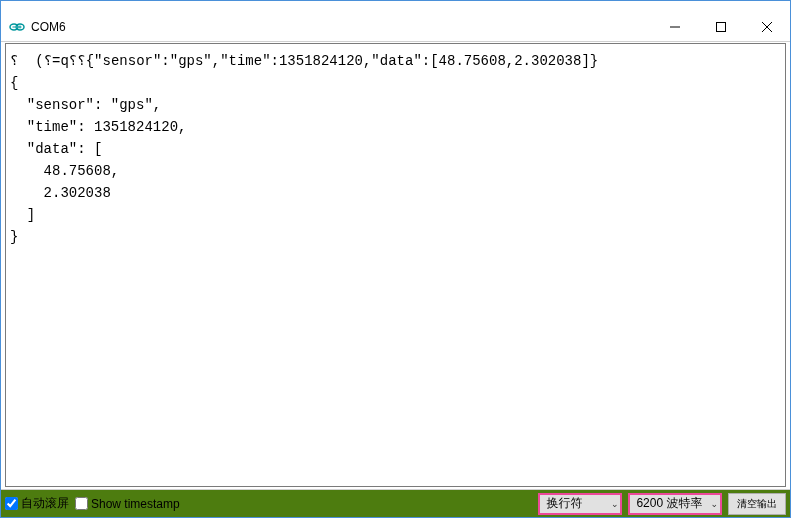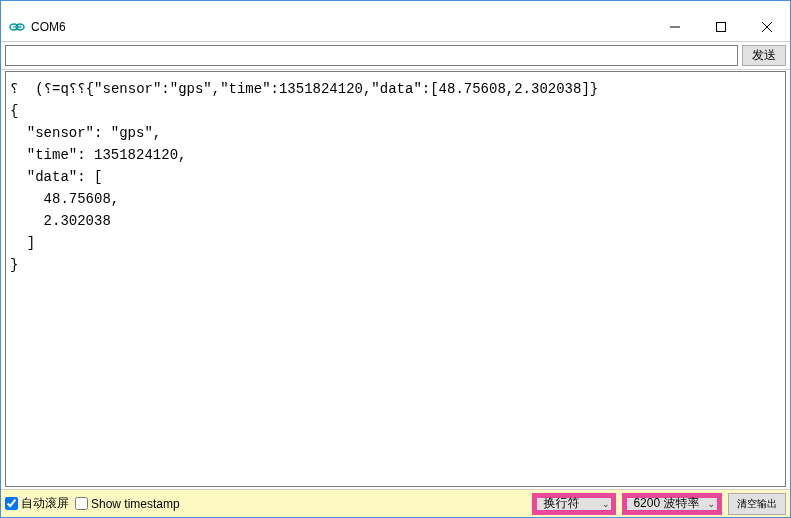--- a/index.html
+++ b/index.html
@@ -7,25 +7,25 @@
   .window { width: 791px; height: 518px; border: 1px solid #4a90d9; display: flex; flex-direction: column; background: #fff; }
   .titlebar { height: 30px; background: #fff; display: flex; align-items: center; border-bottom: 1px solid #d0d0d0; margin-top: 11px; }
   .app-icon { width: 16px; height: 16px; margin: 0 6px 0 8px; display: flex; align-items: center; justify-content: center; }
   .title-text { flex: 1; font-size: 12px; color: #000; }
   .win-controls { display: flex; height: 100%; }
   .win-btn { width: 46px; height: 100%; display: flex; align-items: center; justify-content: center; font-family: "Segoe MDL2 Assets", sans-serif; font-size: 10px; color: #000; cursor: pointer; }
   .input-row { height: 28px; display: flex; align-items: stretch; padding: 3px 4px; border-bottom: 1px solid #d0d0d0; gap: 4px; }
   .text-input { flex: 1; border: 1px solid #7a7a7a; padding: 2px 4px; font-size: 12px; outline: none; }
   .send-btn { width: 44px; border: 1px solid #adadad; background: #e1e1e1; font-size: 12px; cursor: pointer; }
   .console { flex: 1; border: 1px solid #7a7a7a; margin: 1px 4px 2px 4px; padding: 6px 4px; font-family: "NSimSun", "SimSun", "Courier New", monospace; font-size: 14px; line-height: 22px; white-space: pre; overflow: auto; color: #000; background: #fff; }
-  .bottom-bar { height: 28px; display: flex; align-items: center; padding: 2px 4px; gap: 6px; background: #fef9c3; border-top: 1px solid #d0d0d0; }
+  .bottom-bar { height: 28px; display: flex; align-items: center; padding: 2px 4px; gap: 6px; background: #4d7c0f; border-top: 1px solid #d0d0d0; }
   .checkbox-wrap { display: flex; align-items: center; gap: 3px; font-size: 12px; cursor: pointer; }
   .checkbox-wrap input { width: 13px; height: 13px; cursor: pointer; }
   .spacer { flex: 1; }
-  .combo { height: 22px; border: 5px solid #ec4899; background: #e1e1e1; display: flex; align-items: center; padding: 0 2px 0 6px; font-size: 12px; cursor: pointer; min-width: 84px; }
+  .combo { height: 22px; border: 2px solid #ec4899; background: #e1e1e1; display: flex; align-items: center; padding: 0 2px 0 6px; font-size: 12px; cursor: pointer; min-width: 84px; }
   .combo-label { flex: 1; white-space: nowrap; }
   .combo-arrow { margin-left: 8px; font-size: 9px; color: #333; }
   .clear-btn { height: 22px; border: 1px solid #adadad; background: #e1e1e1; padding: 0 8px; font-size: 10px; cursor: pointer; }
   .watermark { position: absolute; right: 54px; bottom: 6px; font-size: 11px; color: #bbb; font-family: sans-serif; pointer-events: none; letter-spacing: 0.5px; }
   .win-wrap { position: relative; }
 </style>
 </head>
 <body>
 
 <div class="win-wrap">
@@ -57,24 +57,20 @@
       </div>
       <div class="win-btn close">
         <svg width="10" height="10">
               <line x1="0" y1="0" x2="10" y2="10" stroke="#000" stroke-width="1"></line>
               <line x1="10" y1="0" x2="0" y2="10" stroke="#000" stroke-width="1"></line>
             </svg>
       </div>
     </div>
   </div>
 
-  <div class="input-row">
-    <input class="text-input" type="text" value="" style="">
-    <button class="send-btn">发送</button>
-  </div>
 
   <div class="console">⸮  (⸮=q⸮⸮{"sensor":"gps","time":1351824120,"data":[48.75608,2.302038]}
 {
   "sensor": "gps",
   "time": 1351824120,
   "data": [
     48.75608,
     2.302038
   ]
 }</div>

